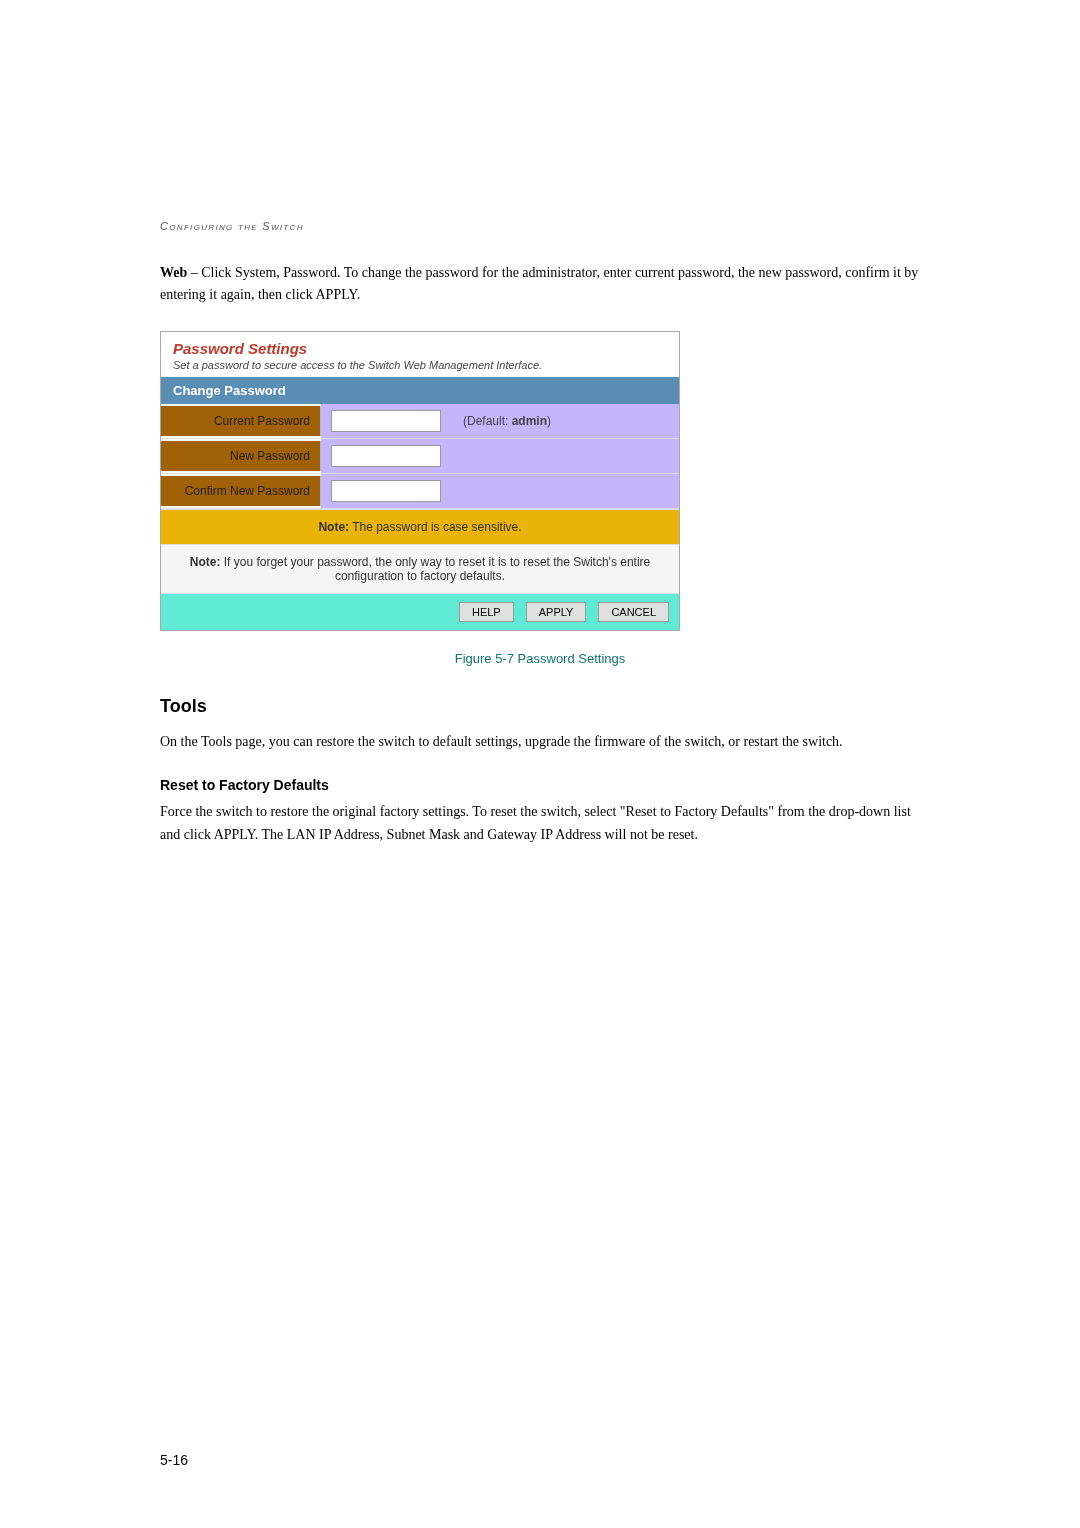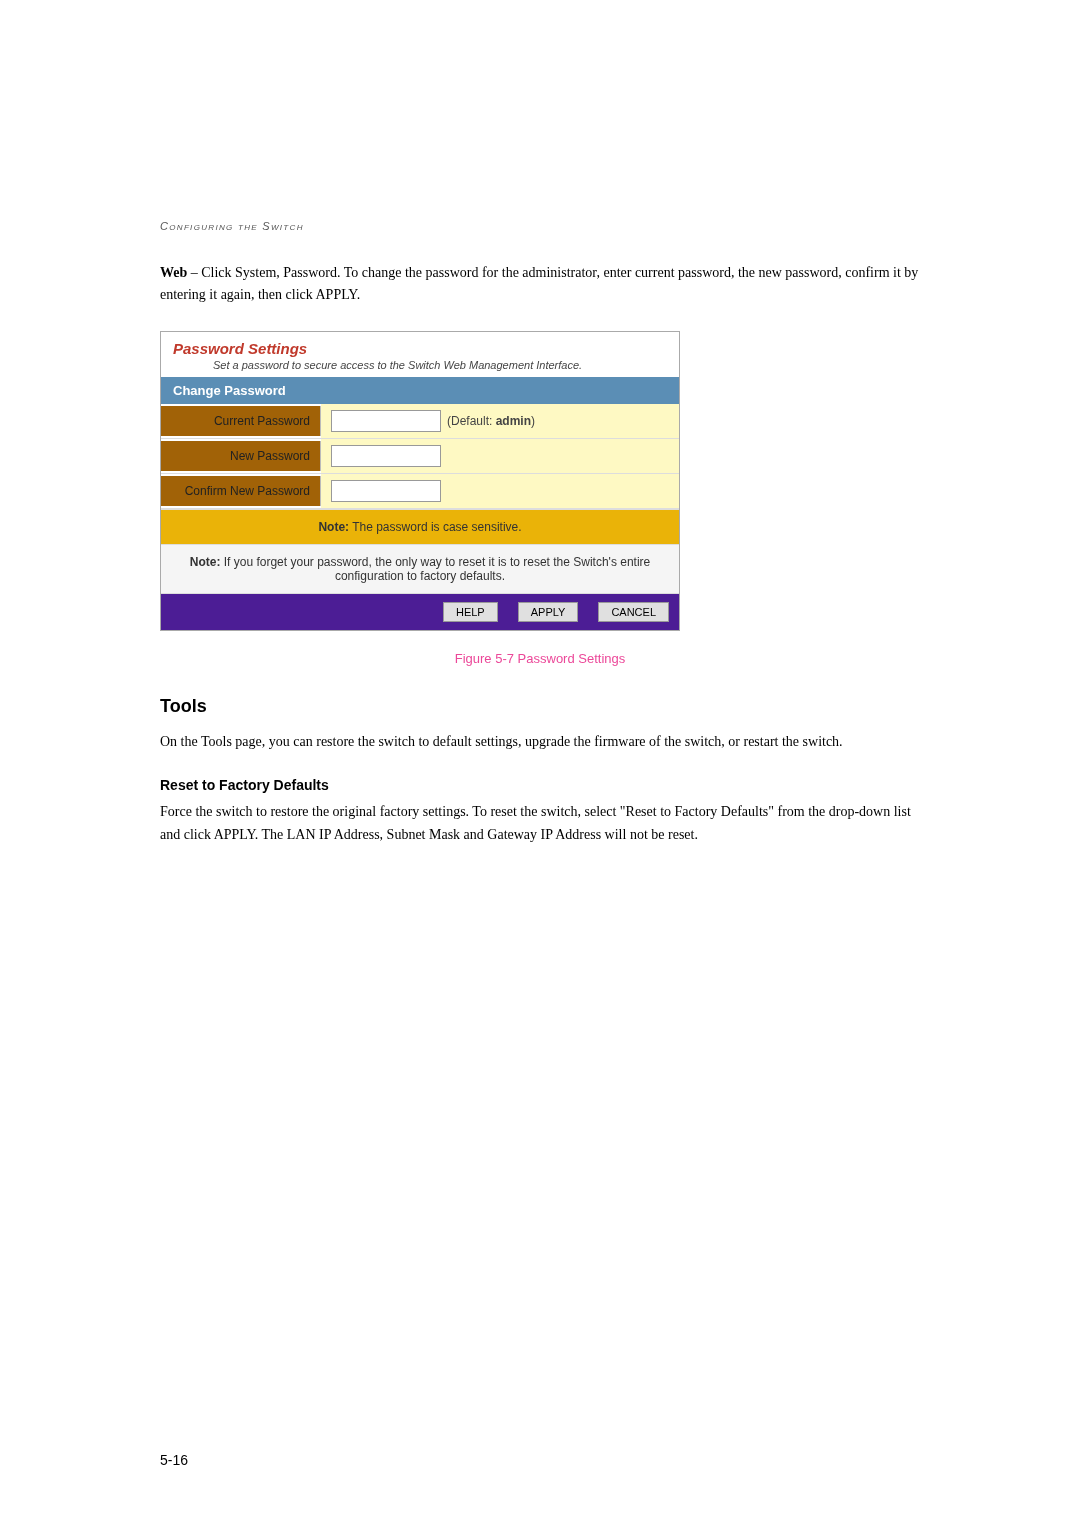--- a/index.html
+++ b/index.html
@@ -63,21 +63,20 @@
       font-weight: bold;
       color: #c0392b;
       font-family: Arial, sans-serif;
     }
 
     .settings-box-subtitle {
       font-size: 11px;
       color: #444444;
       font-family: Arial, sans-serif;
       margin-top: 2px;
-      margin-left: 40px;
     }
 
     .change-password-header {
       background: #5b8eb5;
       color: #ffffff;
       padding: 6px 12px;
       font-size: 13px;
       font-family: Arial, sans-serif;
       font-weight: bold;
     }
@@ -100,24 +99,24 @@
       font-size: 12px;
       font-family: Arial, sans-serif;
       color: #222222;
       text-align: right;
       border-right: 1px solid #bbbbbb;
     }
 
     .form-input-cell {
       flex: 1;
       padding: 6px 10px;
-      background: #fef9c3;
+      background: #c4b5fd;
       display: flex;
       align-items: center;
-      gap: 6px;
+      gap: 22px;
     }
 
     .form-input {
       width: 110px;
       height: 22px;
       border: 1px solid #999999;
       background: #ffffff;
       font-size: 12px;
       padding: 2px 4px;
     }
@@ -152,42 +151,42 @@
       border-top: 1px solid #dddddd;
     }
 
     .note-label {
       font-weight: bold;
     }
 
     .button-row {
       padding: 8px 10px;
       text-align: right;
-      background: #4c1d95;
+      background: #5eead4;
       border-top: 1px solid #dddddd;
       display: flex;
       justify-content: flex-end;
-      gap: 20px;
+      gap: 12px;
     }
 
     .action-button {
       padding: 3px 12px;
       font-size: 11px;
       font-family: Arial, sans-serif;
       border: 1px solid #999999;
       background: #e0e0e0;
       cursor: pointer;
       color: #000000;
     }
 
     .figure-caption {
       text-align: center;
       font-size: 13px;
       font-family: Arial, sans-serif;
-      color: #ec4899;
+      color: #0f766e;
       margin-top: 14px;
       margin-bottom: 30px;
     }
 
     
     .section-title {
       font-size: 18px;
       font-weight: bold;
       font-family: Arial, sans-serif;
       color: #000000;

